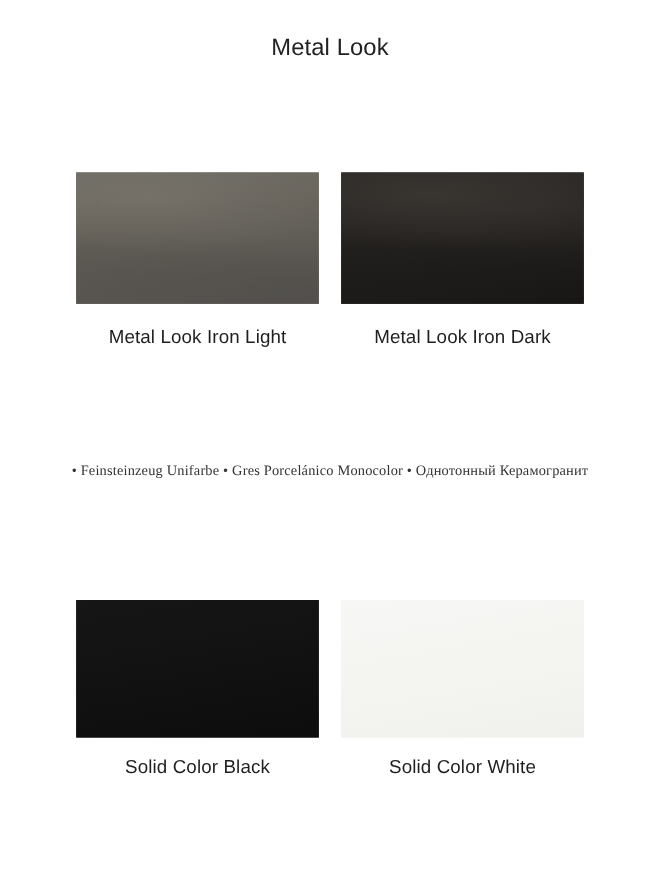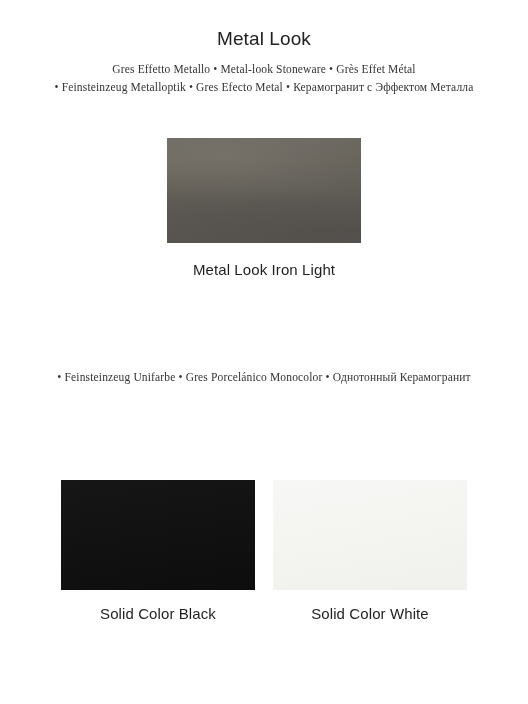--- a/index.html
+++ b/index.html
@@ -125,30 +125,30 @@
   .caption-metal { margin-top: 19px; }
   .caption-solid { margin-top: 16px; }
 </style>
 </head>
 <body>
 
 <div class="page">
 
   <div class="section section-metal">
     <h2 class="section-title">Metal Look</h2>
-    <div class="section-subtitle">
-      <span class="subtitle-line sub-line-1">Gres Effetto Metallo • Metal-look Stoneware • Grès Effet Métal</span>
-      <span class="subtitle-line sub-line-2">• Feinsteinzeug Metalloptik • Gres Efecto Metal • Керамогранит с Эффектом Металла</span>
-    </div>
   </div>
 
   <div class="swatch-row row-metal">
     <div class="product">
       <div class="swatch swatch-metal swatch-iron-light"></div>
       <div class="caption caption-metal">Metal Look Iron Light</div>
+    </div>
+    <div class="product">
+      <div class="swatch swatch-metal swatch-iron-dark"></div>
+      <div class="caption caption-metal">Metal Look Iron Dark</div>
     </div>
   </div>
 
   <div class="section section-solid">
     <div class="section-subtitle">
       <span class="subtitle-line sub-line-2">• Feinsteinzeug Unifarbe • Gres Porcelánico Monocolor • Однотонный Керамогранит</span>
     </div>
   </div>
 
   <div class="swatch-row row-solid">

